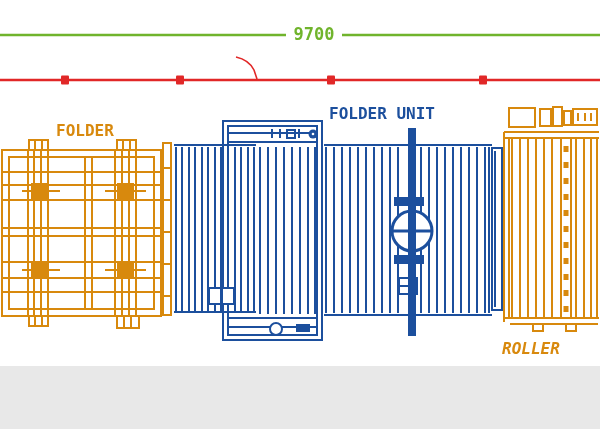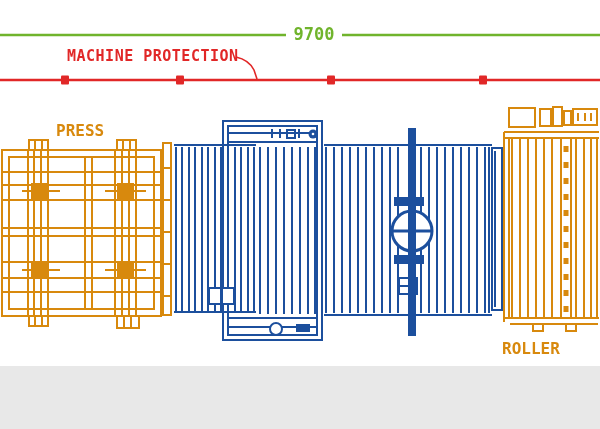--- a/index.html
+++ b/index.html
@@ -14,21 +14,21 @@
   .stroke-orange{stroke:var(--orange);fill:none;}
   .stroke-blue{stroke:var(--blue);fill:none;}
   .fill-red{fill:var(--red);stroke:none;}
   .fill-orange{fill:var(--orange);stroke:none;}
   .fill-blue{fill:var(--blue);stroke:none;}
   .label{position:absolute;font-weight:bold;white-space:nowrap;line-height:1;}
   #dim-label{left:286px;top:26px;width:56px;text-align:center;font-size:17px;color:var(--green);background:var(--background);letter-spacing:0px;}
   #protection-label{left:67px;top:49px;font-size:15px;color:var(--red);letter-spacing:0.5px;}
   #press-label{left:56px;top:123px;font-size:16px;color:var(--orange);}
   #folder-label{left:329px;top:106px;font-size:16px;color:var(--blue);}
-  #roller-label{left:502px;top:341px;font-size:16px;color:var(--orange);}
+  #roller-label{left:502px;top:341px;font-size:16px;color:var(--orange);font-style:italic;}
 </style>
 </head>
 <body>
 
 <div id="canvas">
 
   <svg width="600" height="429" viewBox="0 0 600 429">
 
     <g class="stroke-green" stroke-width="2.4">
       <line x1="0" y1="35" x2="600" y2="35"></line>
@@ -121,16 +121,16 @@
     <g>
       <line class="stroke-red" stroke-width="2.4" x1="0" y1="379" x2="600" y2="379"></line>
       <rect class="fill-red" x="61" y="374.5" width="8" height="9" rx="1"></rect>
       <rect class="fill-red" x="176" y="374.5" width="8" height="9" rx="1"></rect>
       <rect class="fill-red" x="327" y="374.5" width="8" height="9" rx="1"></rect>
       <rect class="fill-red" x="479" y="374.5" width="8" height="9" rx="1"></rect>
     </g>
   </svg>
 
   <div class="label" id="dim-label">9700</div>
-  <div class="label" id="protection-label">MACHINE PROTECTION</div>
-  <div class="label" id="press-label">PRESS</div>
+  <div class="label" id="press-label">FOLDER</div>
+  <div class="label" id="folder-label">FOLDER UNIT</div>
   <div class="label" id="roller-label">ROLLER</div>
 </div>
 
 </body></html>

